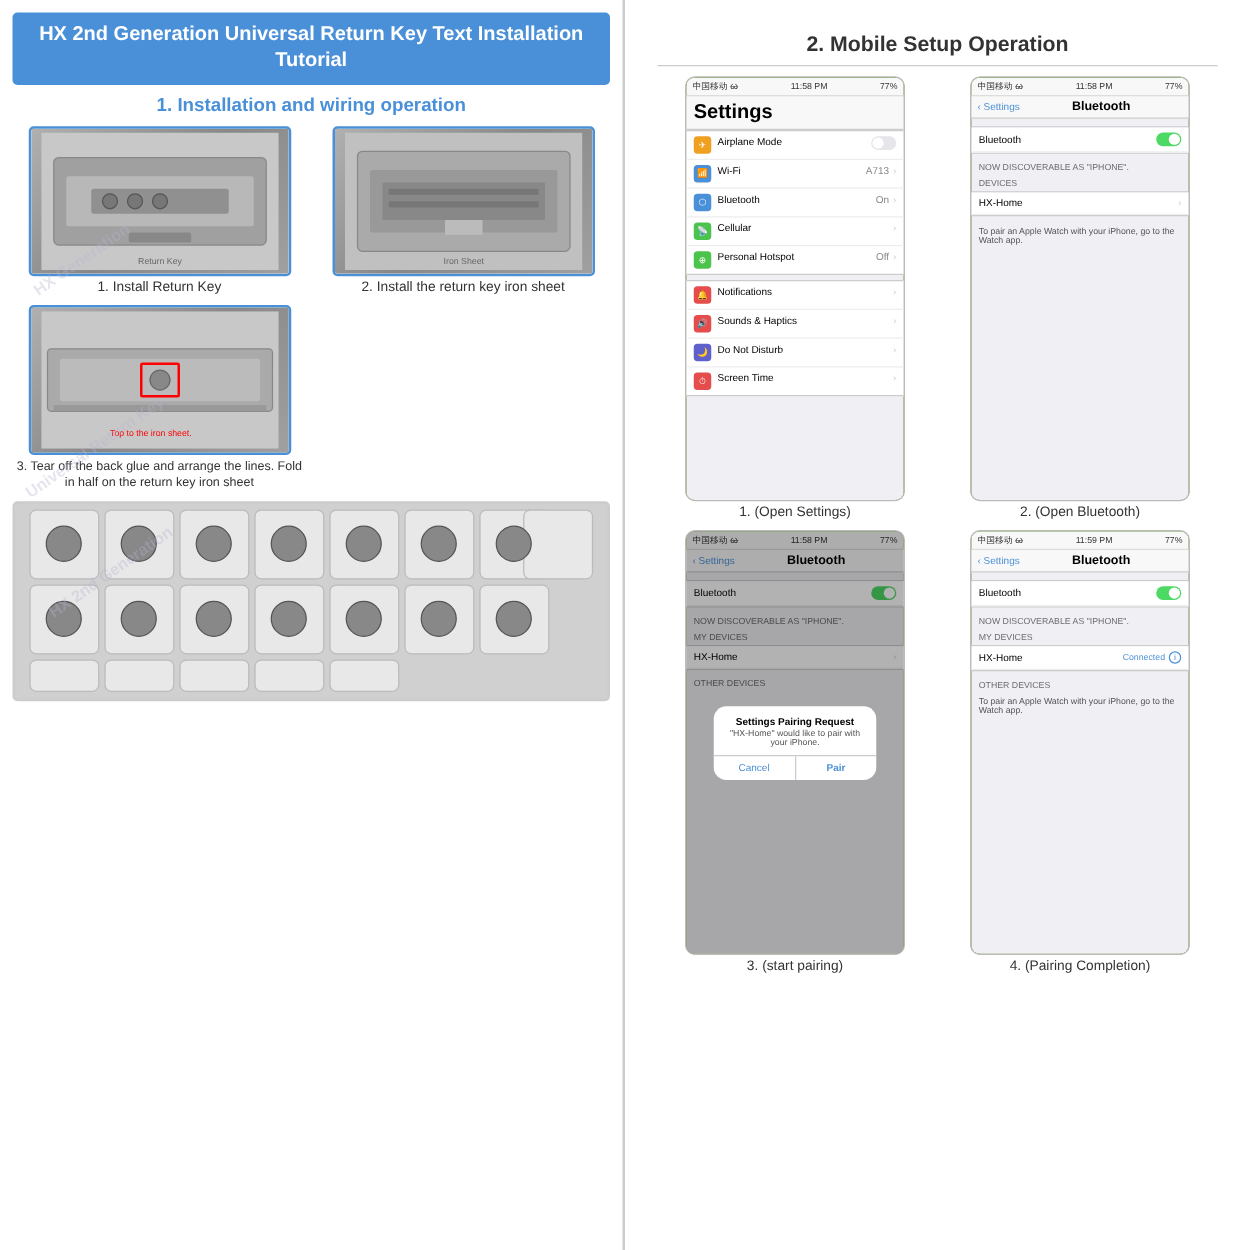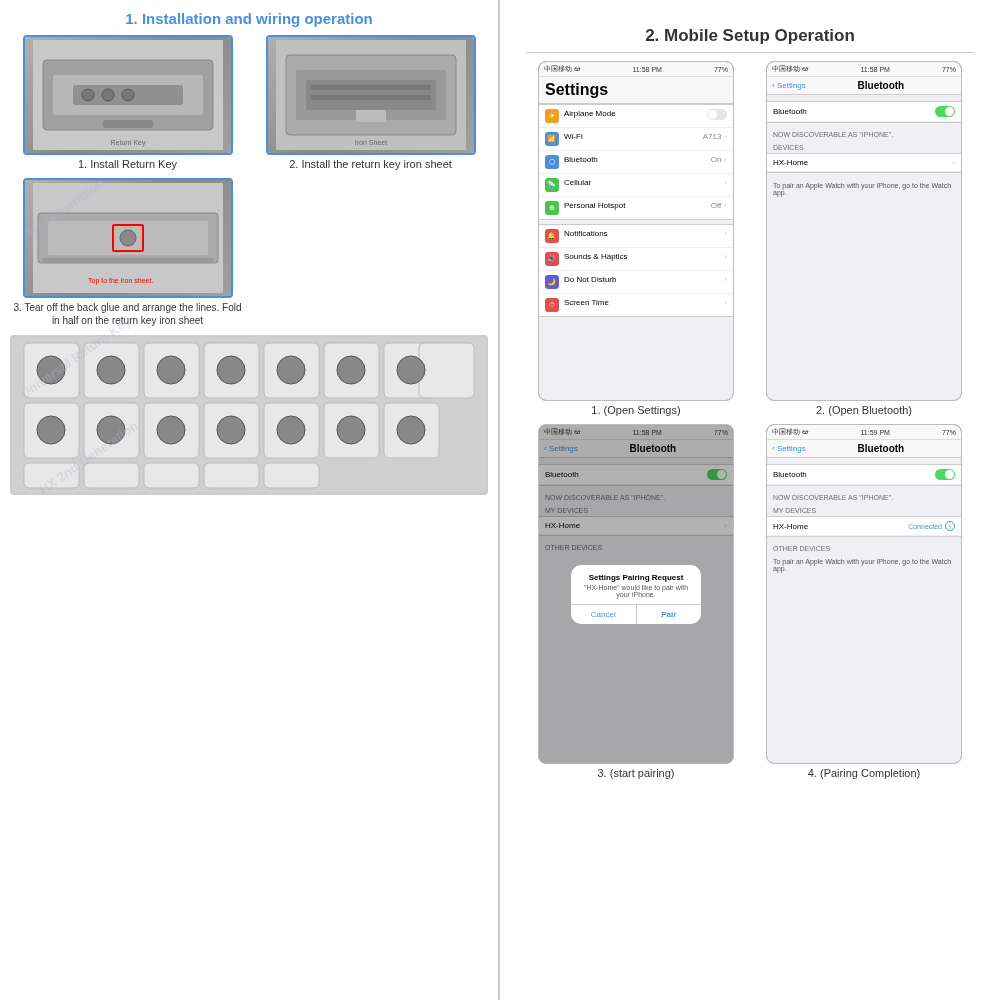--- a/index.html
+++ b/index.html
@@ -143,21 +143,21 @@
       gap: 8px;
     }
 
     .phone-screen-item {
       display: flex;
       flex-direction: column;
       align-items: center;
     }
 
     .phone-screen {
-      width: 196px;
+      width: 176px;
       height: 340px;
       background: #4d7c0f;
       border: 1px solid #bbb;
       border-radius: 8px;
       overflow: hidden;
       font-size: 9px;
       position: relative;
     }
 
     .phone-status-bar {
@@ -438,20 +438,21 @@
       font-size: 7px;
       margin-left: 3px;
     }
   </style>
 </head>
 <body>
 
 <div class="main-container">
 
   <div class="left-panel">
+    <div class="panel-title">HX 2nd Generation Universal Return Key Text Installation Tutorial</div>
     <div class="section-title">1. Installation and wiring operation</div>
 
     <div class="installation-grid">
 
       <div class="install-item">
         <div class="install-img">
           <div class="hw-img">
 
             <svg width="190" height="110" viewBox="0 0 190 110">
               <rect width="190" height="110" fill="#c8c8c8"></rect>

